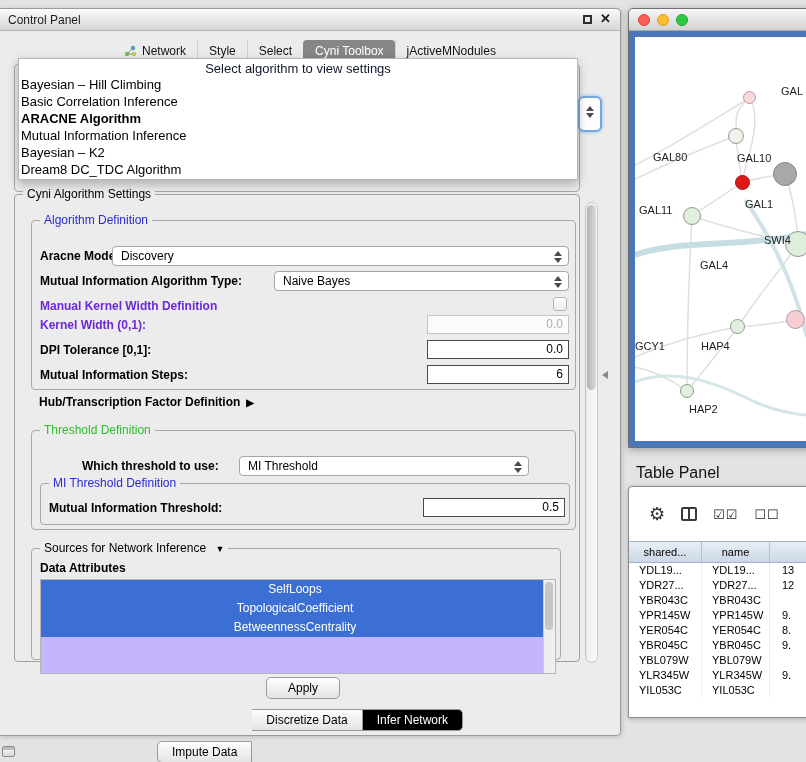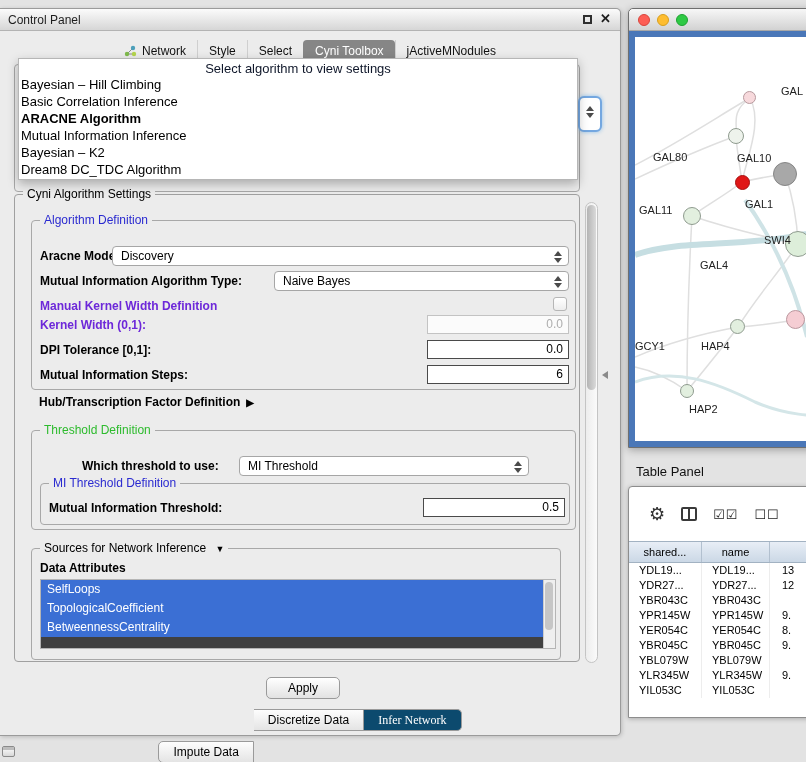--- a/index.html
+++ b/index.html
@@ -69,57 +69,57 @@
     text-align:right; padding:0 5px; line-height:17px; }
   .field.disabled { border-color:#c3c3c3; color:#adadad; background:#fbfbfb; }
 
   .checkbox { position:absolute; width:14px; height:14px; border:1px solid #b6b6b6; border-radius:3px;
     background:linear-gradient(#ffffff,#ededed); }
 
   .hub-row { position:absolute; left:24px; top:200px; font-size:12px; font-weight:700; }
   .tri { font-size:10px; margin-left:6px; }
 
   .attr-title { position:absolute; left:8px; top:12px; font-size:12px; font-weight:700; }
-  .attr-list { position:absolute; left:8px; top:30px; width:516px; height:70px; background:#404040;
-    border:1px solid #b5b5b5; overflow:hidden; }
+  .attr-list { position:absolute; left:8px; top:30px; width:516px; height:95px; background:#c4b5fd;
+    border:1px solid #b5b5b5; overflow:hidden;text-align:center; }
   .attr-item { height:19px; line-height:19px; background:#3b6fd4; color:#fff; font-size:12px;
     padding-left:6px; width:calc(100% - 12px); }
   .attr-scroll { position:absolute; right:0; top:0; width:12px; height:100%; background:#efefef; border-left:1px solid #ccc; }
   .attr-thumb { position:absolute; left:1px; top:2px; width:8px; height:48px; background:#c6c6c6; border-radius:4px; }
 
   .apply-btn { position:absolute; left:266px; top:668px; width:74px; height:22px;
     background:linear-gradient(#ffffff,#e2e2e2); border:1px solid #9a9a9a; border-radius:5px;
     font-size:12px; font-family:"Liberation Sans",sans-serif; }
 
   .bottom-tabs { position:absolute; left:0; right:0; top:700px; display:flex; justify-content:center; }
   .btab { height:22px; line-height:20px; padding:0 14px; border:1px solid #9a9a9a; border-left:none;
     background:linear-gradient(#fdfdfd,#e4e4e4); font-size:12px; }
   .btab:first-child { border-left:1px solid #9a9a9a; border-radius:5px 0 0 5px;margin-top:32px; }
   .btab:last-child  { border-radius:0 5px 5px 0; }
-  .btab.selected { background:#0c4a6e; color:#fff;font-family:Liberation Serif, serif; }
+  .btab.selected { background:#000000; color:#fff; }
 
   .splitter-arrow { position:absolute; left:602px; top:371px; width:0; height:0;
     border-top:4px solid transparent; border-bottom:4px solid transparent; border-right:6px solid #8a8a8a; }
 
   
   .network-window { position:absolute; left:628px; top:8px; width:210px; height:440px; background:#fff;
     border:1px solid #6f6f6f; border-radius:5px 5px 0 0; box-shadow:0 2px 8px rgba(0,0,0,.3); }
   .mac-titlebar { height:22px; background:linear-gradient(#f7f7f7,#d2d2d2); border-bottom:1px solid #a8a8a8;
     border-radius:5px 5px 0 0; display:flex; align-items:center; padding-left:9px; gap:7px; }
   .tl-dot { width:12px; height:12px; border-radius:50%; }
   .tl-red    { background:#fd5e55; border:1px solid #d8453d; }
   .tl-yellow { background:#febd30; border:1px solid #d89f1e; }
   .tl-green  { background:#2ec944; border:1px solid #1fa332; }
   .net-frame { position:absolute; top:22px; left:0; right:0; bottom:0; border:6px solid #4a77b8; background:#fff; }
   .net-canvas { position:relative; width:100%; height:100%; overflow:hidden; }
   .node { position:absolute; border-radius:50%; border:1px solid #8f9b8f; }
   .node-label { position:absolute; font-size:11px; color:#222; white-space:nowrap; }
 
   
-  .table-panel-label { position:absolute; left:636px; top:464px; font-size:13px; color:#111; }
+  .table-panel-label { position:absolute; left:636px; top:464px; font-size:16px; color:#111; }
   .table-window { position:absolute; left:628px; top:486px; width:200px; height:232px; background:#fff;
     border:1px solid #8d8d8d; border-radius:4px 4px 0 0; box-shadow:0 1px 5px rgba(0,0,0,.25); overflow:hidden; }
   .table-toolbar { height:54px; display:flex; align-items:center; padding-left:20px; gap:16px; }
   .gear-glyph { font-size:18px; color:#333; }
   .col-icon { width:16px; height:14px; border:2px solid #3a3a3a; border-radius:2px; position:relative; }
   .col-icon::after { content:""; position:absolute; left:5px; top:0; bottom:0; width:2px; background:#3a3a3a; }
   .check-glyphs { font-size:13px; color:#222; letter-spacing:1px; }
   .thead { display:flex; height:22px; background:linear-gradient(#e8eef6,#cbd8e6);
     border-top:1px solid #a2b2c2; border-bottom:1px solid #a2b2c2; font-size:11px; }
   .th { border-right:1px solid #b2c0cf; display:flex; align-items:center; justify-content:center; }

